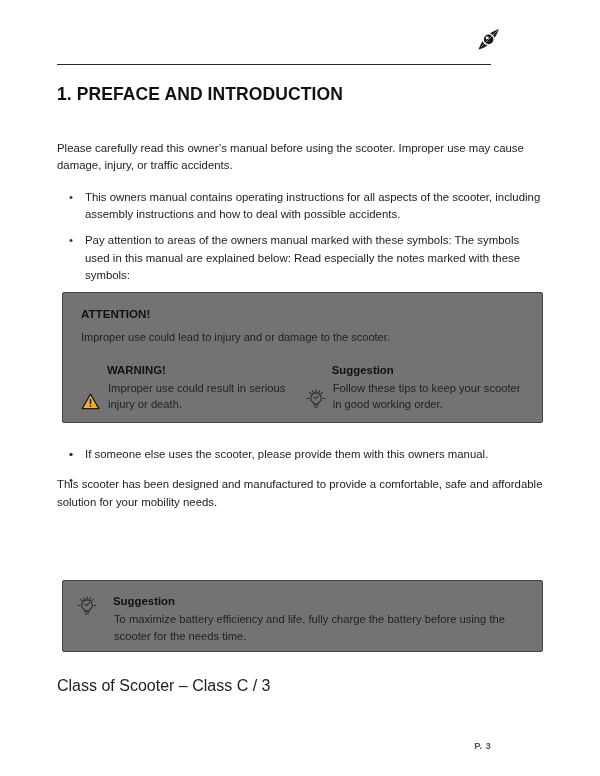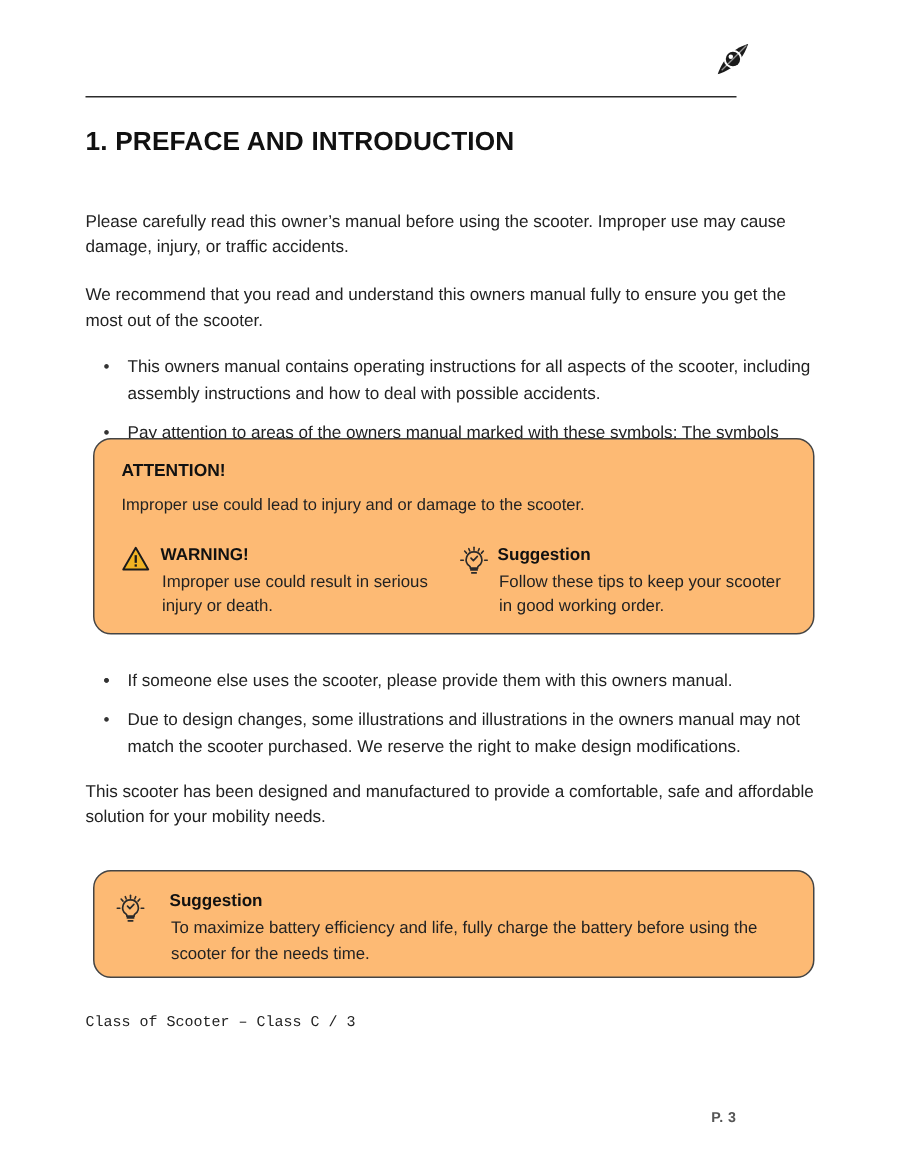--- a/index.html
+++ b/index.html
@@ -94,23 +94,23 @@
     left: 12px;
     top: 0;
     font-size: 11.4px;
     line-height: 1.52;
     color: #333333;
   }
 
   
   .callout {
     border: 1.1px solid #444444;
-    border-radius: 12px;
+    border-radius: 2px;
     box-sizing: border-box;
-    background: #fdba74;
+    background: #737373;
   }
 
   .attention-box {
     position: absolute;
     left: 62px;
     top: 292px;
     width: 481px;
     height: 131px;
     padding: 14px 18px 0 18px;
   }
@@ -126,21 +126,21 @@
     color: #222222;
     margin: 0;
   }
 
   .two-col {
     display: flex;
     margin-top: 17px;
   }
   .col {
     display: flex;
-    align-items: flex-start;
+    align-items: flex-end;
   }
   .col-left { width: 243px; }
   .col-right { width: 236px; }
 
   .icon-slot {
     width: 26px;
     flex: 0 0 26px;
     padding-top: 1px;
   }
   .callout-text-block { flex: 1 1 auto; }
@@ -183,23 +183,22 @@
     left: 57px;
     top: 437px;
     width: 487px;
   }
 
   
   .footer-note {
     position: absolute;
     left: 57px;
     top: 677px;
-    font-size: 10px;
-    color: #222222;
-    font-family: Liberation Mono, monospace;
+    font-size: 16px;
+    color: #222222;
   }
   .page-number {
     position: absolute;
     right: 57px;
     top: 740px;
     font-size: 9.5px;
     color: #555555;
     letter-spacing: 0.3px;
     font-weight: bold;
   }
@@ -218,21 +217,20 @@
       <path d="M31.5 8.5 L9.5 30.5" stroke="#ffffff" stroke-width="1.1" fill="none" opacity="0.55"></path>
     </svg>
   </div>
 
   <div class="rule"></div>
 
   <h1 class="section-title">1. PREFACE AND INTRODUCTION</h1>
 
   <div class="content">
     <p class="body-text">Please carefully read this owner’s manual before using the scooter. Improper use may cause damage, injury, or traffic accidents.</p>
-    <p class="body-text">We recommend that you read and understand this owners manual fully to ensure you get the most out of the scooter.</p>
 
     <ul class="bullets">
       <li>
         <span class="bullet-mark">•</span>
         <span>This owners manual contains operating instructions for all aspects of the scooter, including assembly instructions and how to deal with possible accidents.</span>
       </li>
       <li>
         <span class="bullet-mark">•</span>
         <span>Pay attention to areas of the owners manual marked with these symbols: The symbols used in this manual are explained below: Read especially the notes marked with these symbols:</span>
       </li>
@@ -290,21 +288,20 @@
     <ul class="bullets">
       <li>
         <span class="bullet-mark">•</span>
       </li>
       <li>
         <span class="bullet-mark">•</span>
         <span>If someone else uses the scooter, please provide them with this owners manual.</span>
       </li>
       <li>
         <span class="bullet-mark">•</span>
-        <span>Due to design changes, some illustrations and illustrations in the owners manual may not match the scooter purchased. We reserve the right to make design modifications.</span>
       </li>
     </ul>
 
     <p class="body-text" style="margin-top:13px;">This scooter has been designed and manufactured to provide a comfortable, safe and affordable solution for your mobility needs.</p>
   </div>
 
   <div class="callout suggestion-box">
     <div class="col-full">
       <div class="icon-slot">
         <svg width="20" height="21" viewBox="0 0 24 25">

